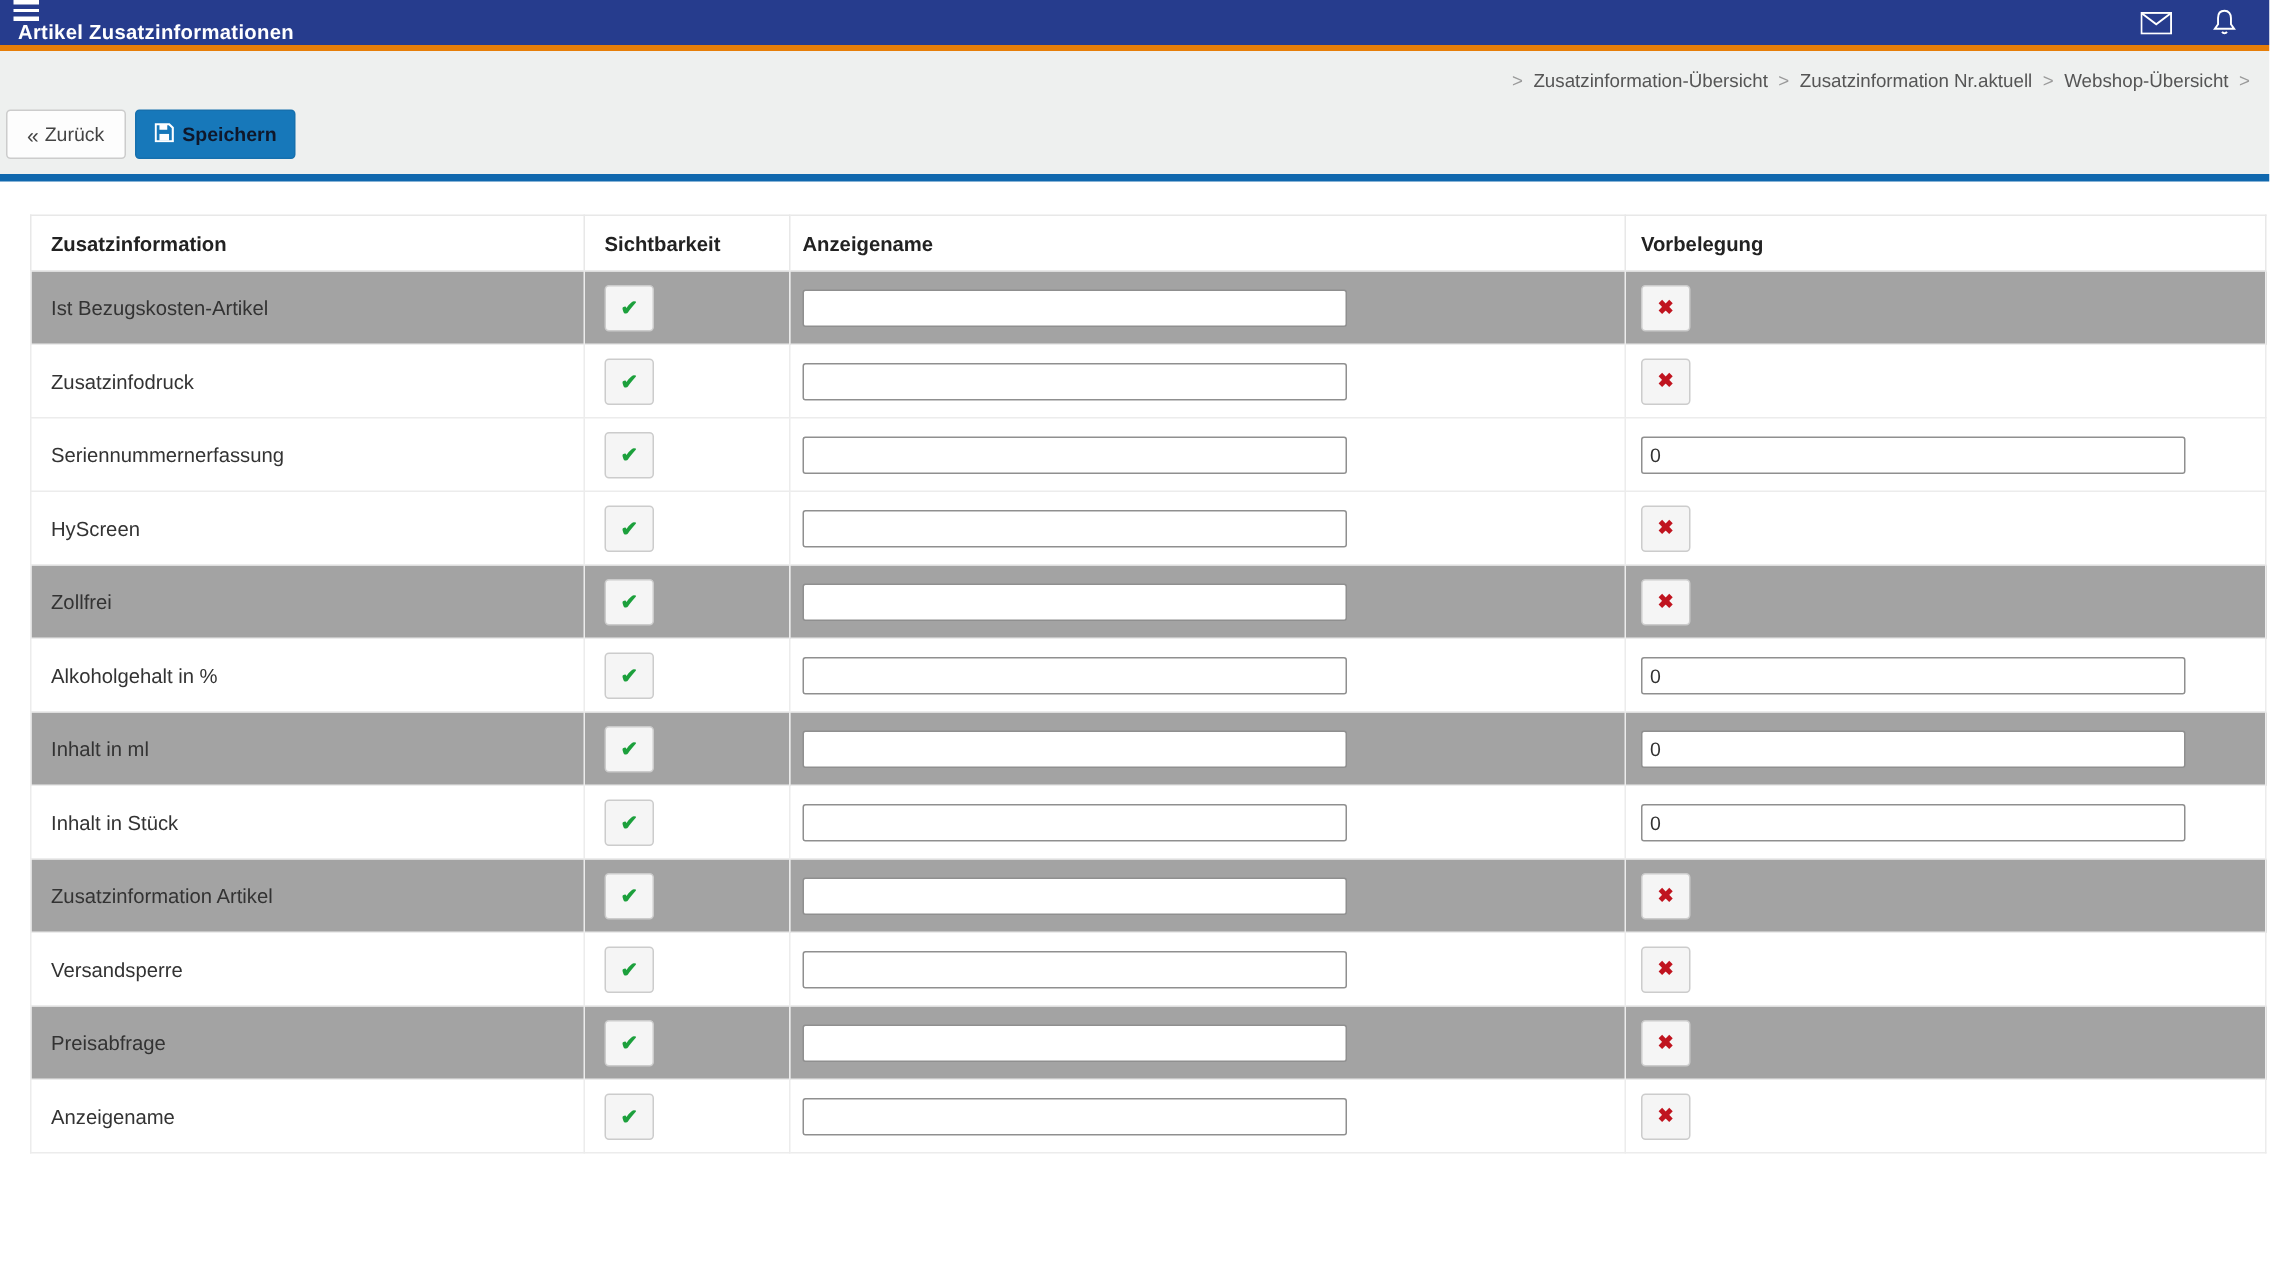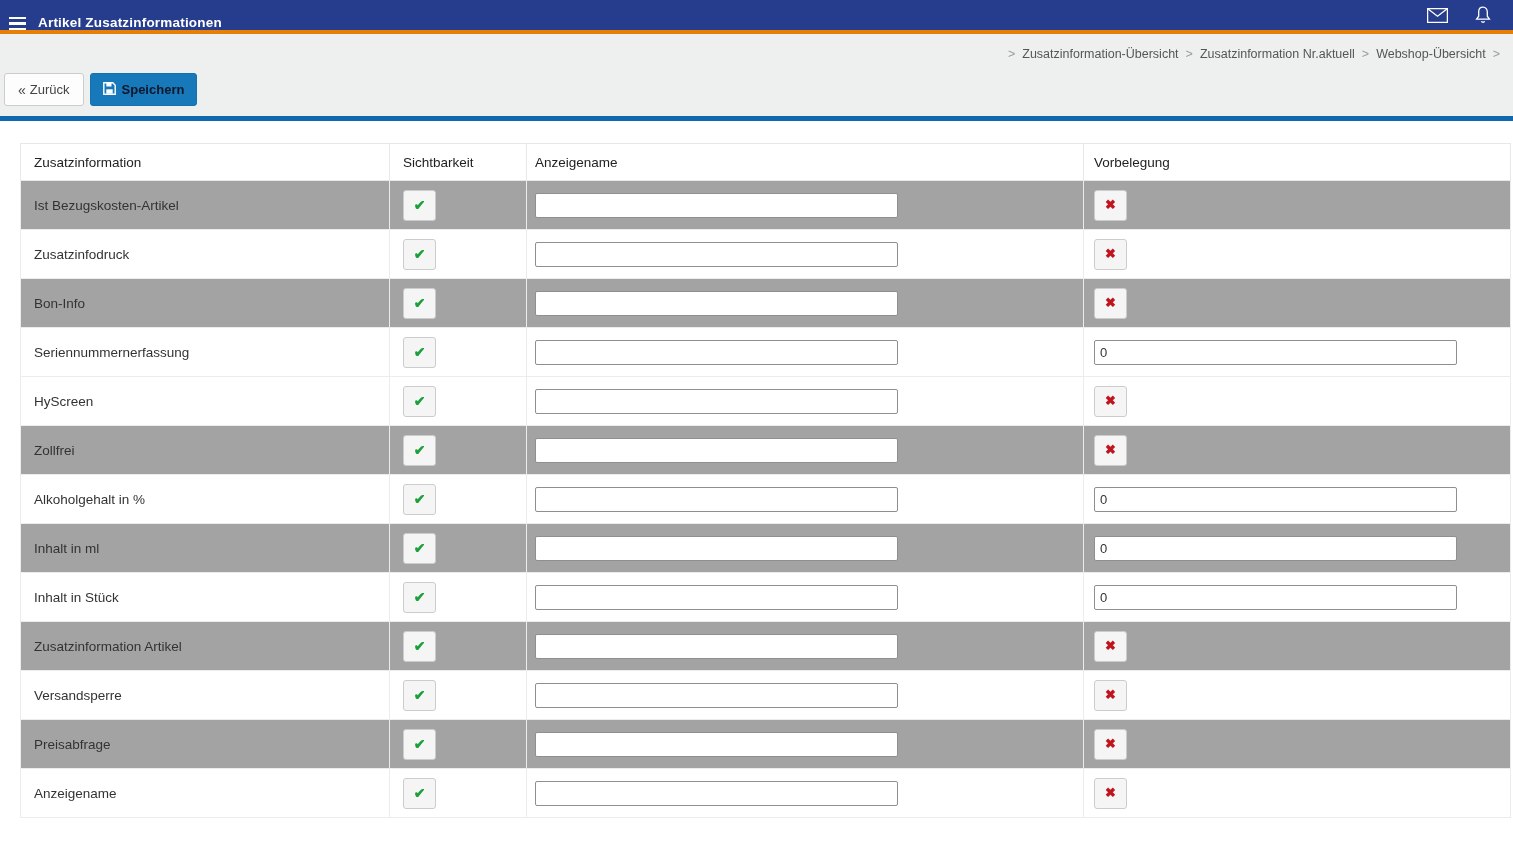--- a/index.html
+++ b/index.html
@@ -7,21 +7,21 @@
   body {
     width:1513px; height:853px; overflow:hidden;
     font-family:"Liberation Sans", sans-serif;
     background:#ffffff;
     --navy:#263c8d; --orange:#e67e08; --accent-blue:#1778ba;
     --panel-line:#1068ae; --green:#1ca03c; --red:#c0141f;
     --page-gray:#eef0ef;
   }
 
   
-  .navbar { height:30px; background:var(--navy); display:flex; align-items:flex-end; position:relative; }
+  .navbar { height:30px; background:var(--navy); display:flex; align-items:flex-start; position:relative;flex-direction:column; }
   .hamburger { margin-left:9px; display:flex; flex-direction:column; gap:3px; cursor:pointer; }
   .hamburger i { display:block; width:17px; height:2.5px; background:#fff; }
   .nav-title { color:#fff; font-weight:bold; font-size:13.5px; margin-left:12px; letter-spacing:.2px; }
   .nav-icons { position:absolute; right:22px; top:0; height:100%; display:flex; align-items:center; gap:27px; }
   .nav-icons svg { display:block; }
   .orange-line { height:4px; background:var(--orange); }
 
   
   .subheader { background:var(--page-gray); }
   .breadcrumb { text-align:right; font-size:12.5px; color:#555; padding:13px 6px 0 0; height:31px; white-space:nowrap; overflow:hidden; }
@@ -31,21 +31,21 @@
   .toolbar { padding:8px 0 10px 4px; display:flex; gap:6px; }
   .btn { height:33px; border-radius:3px; font-size:13px; font-family:inherit; cursor:pointer; display:flex; align-items:center; }
   .btn-back { background:#fdfdfd; border:1px solid #cccccc; color:#444; padding:0 13px; gap:4px; }
   .btn-back .laquo { font-size:14px; }
   .btn-save { background:var(--accent-blue); border:1px solid #1670ae; color:#0f172a; font-weight:bold; padding:0 12px; gap:6px; }
 
   
   .panel { background:#fff; border-top:5px solid var(--panel-line); min-height:734px; }
 
   table.grid { margin:22px 0 0 20px; width:1490px; border-collapse:collapse; table-layout:fixed; }
-  .grid th { text-align:left; font-size:13.5px; font-weight:normal; color:#222; height:37px; border:1px solid #e8e8e8; background:#fff;margin-left:13px; }
+  .grid th { text-align:left; font-size:13.5px; font-weight:bold; color:#222; height:37px; border:1px solid #e8e8e8; background:#fff;margin-left:13px; }
   .grid td { height:49px; border:1px solid #ececec; font-size:13.5px; color:#333; }
   .grid tr.odd td { background:#a3a3a3; }
   .c1 { padding-left:13px; }
   .c2 { padding-left:13px; }
   .c3 { padding-left:8px; }
   .c4 { padding-left:10px; }
 
   .icon-btn { width:33px; height:31px; background:#f5f5f5; border:1px solid #cccccc; border-radius:3px; cursor:pointer; padding:0; line-height:1; }
   .icon-btn .check { color:var(--green); font-size:14px; font-weight:bold; }
   .icon-btn .cross { color:var(--red); font-size:13px; font-weight:bold; }
@@ -143,37 +143,20 @@
     <td class="c3">
       <input type="text" class="text-input" style="">
     </td>
     <td class="c4">
       <button class="icon-btn">
         <span class="cross">✖</span>
       </button>
       
     </td>
   </tr>
-        <tr class="odd">
-    <td class="c1"><span>Bon-Info</span></td>
-    <td class="c2">
-      <button class="icon-btn">
-        <span class="check">✔</span>
-      </button>
-    </td>
-    <td class="c3">
-      <input type="text" class="text-input" style="">
-    </td>
-    <td class="c4">
-      <button class="icon-btn">
-        <span class="cross">✖</span>
-      </button>
-      
-    </td>
-  </tr>
         <tr>
     <td class="c1"><span>Seriennummernerfassung</span></td>
     <td class="c2">
       <button class="icon-btn">
         <span class="check">✔</span>
       </button>
     </td>
     <td class="c3">
       <input type="text" class="text-input" style="">
     </td>

